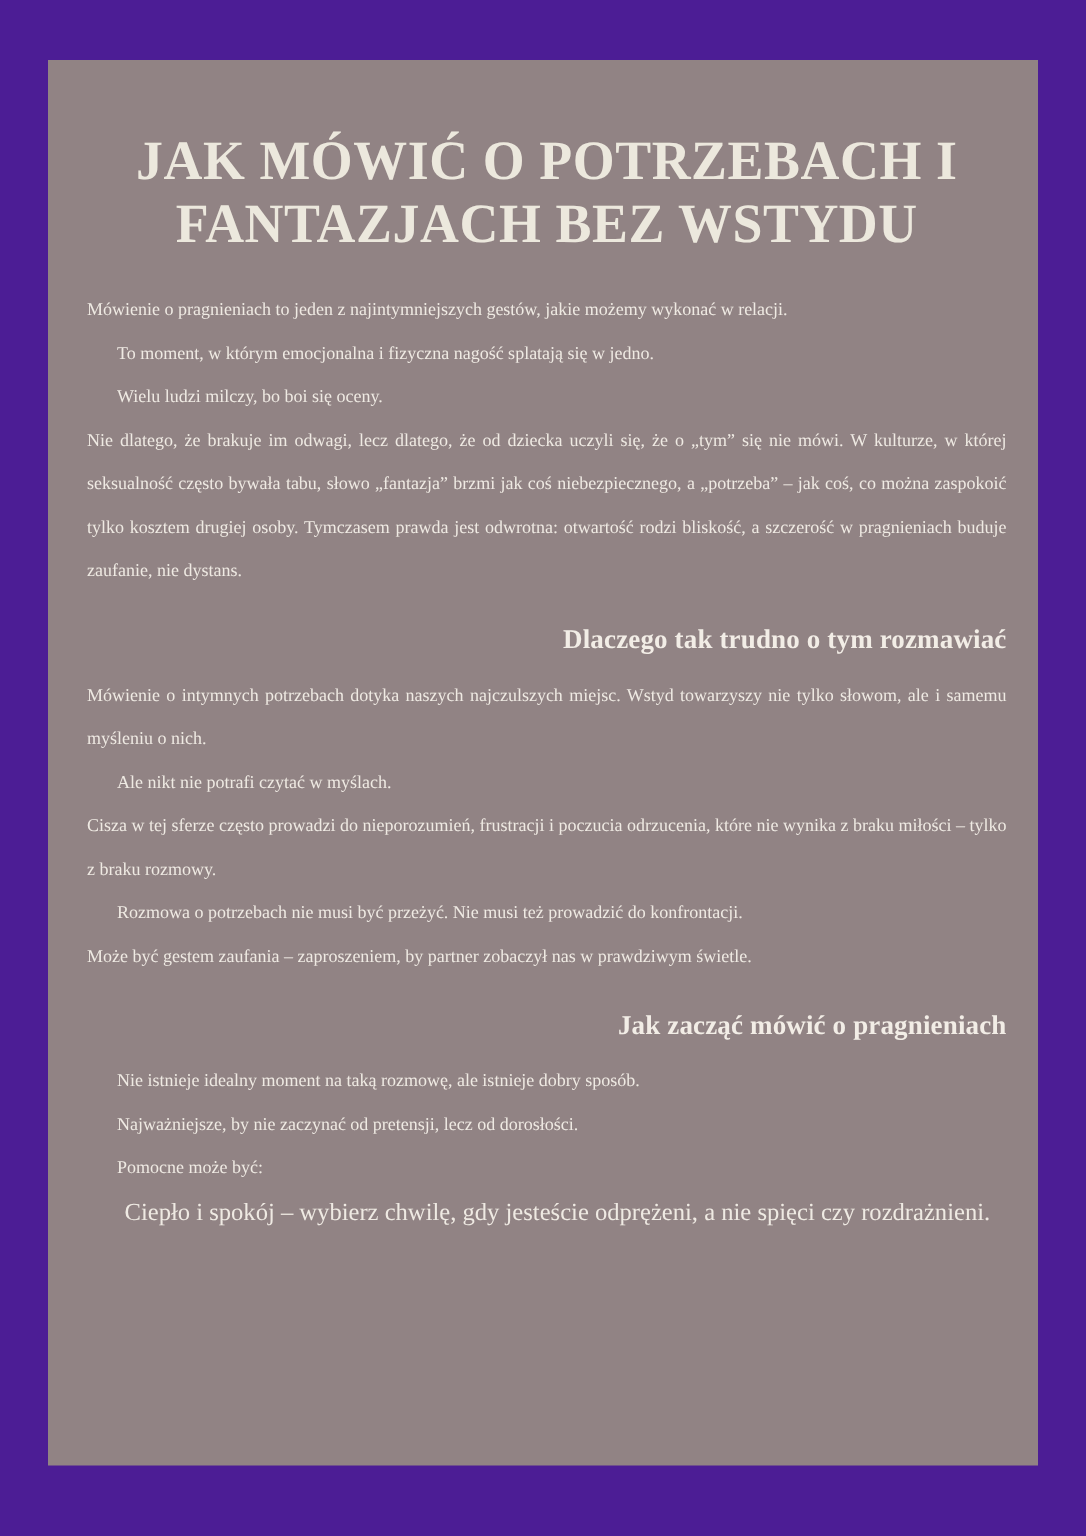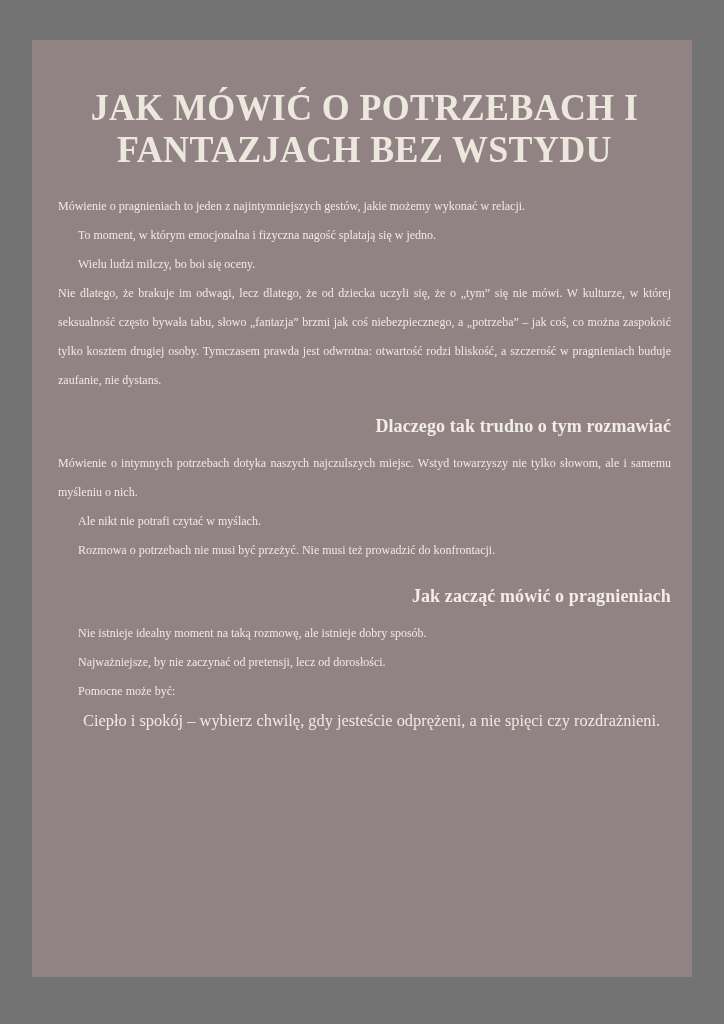--- a/index.html
+++ b/index.html
@@ -12,21 +12,21 @@
     height: 1024px;
     overflow: hidden;
     background: #351d25;
     font-family: "Liberation Serif", "DejaVu Serif", serif;
   }
 
   .page {
     position: relative;
     width: 724px;
     height: 1024px;
-    background: #737373;
+    background: #4c1d95;
     box-sizing: border-box;
   }
 
   .panel {
     position: absolute;
     left: 32px;
     top: 40px;
     width: 660px;
     height: 937px;
     background: #918384;
@@ -116,21 +116,23 @@
         <p class="para">Mówienie o pragnieniach to jeden z najintymniejszych gestów, jakie możemy wykonać w relacji.</p>
         <p class="para single">To moment, w którym emocjonalna i fizyczna nagość splatają się w jedno.</p>
         <p class="para single">Wielu ludzi milczy, bo boi się oceny.</p>
         <p class="para">Nie dlatego, że brakuje im odwagi, lecz dlatego, że od dziecka uczyli się, że o „tym” się nie mówi. W kulturze, w której seksualność często bywała tabu, słowo „fantazja” brzmi jak coś niebezpiecznego, a „potrzeba” – jak coś, co można zaspokoić tylko kosztem drugiej osoby. Tymczasem prawda jest odwrotna: otwartość rodzi bliskość, a szczerość w pragnieniach buduje zaufanie, nie dystans.</p>
       </div>
 
       <section>
         <h2 class="subhead">Dlaczego tak trudno o tym rozmawiać</h2>
         <p class="para">Mówienie o intymnych potrzebach dotyka naszych najczulszych miejsc. Wstyd towarzyszy nie tylko słowom, ale i samemu myśleniu o nich.</p>
         <p class="para single">Ale nikt nie potrafi czytać w myślach.</p>
+        <p class="para">Cisza w tej sferze często prowadzi do nieporozumień, frustracji i poczucia odrzucenia, które nie wynika z braku miłości – tylko z braku rozmowy.</p>
         <p class="para single">Rozmowa o potrzebach nie musi być przeżyć. Nie musi też prowadzić do konfrontacji.</p>
+        <p class="para">Może być gestem zaufania – zaproszeniem, by partner zobaczył nas w prawdziwym świetle.</p>
       </section>
 
       <section>
         <h2 class="subhead">Jak zacząć mówić o pragnieniach</h2>
         <p class="para single">Nie istnieje idealny moment na taką rozmowę, ale istnieje dobry sposób.</p>
         <p class="para single">Najważniejsze, by nie zaczynać od pretensji, lecz od dorosłości.</p>
         <p class="para single">Pomocne może być:</p>
         <ul class="bullets">
           <li>
             

